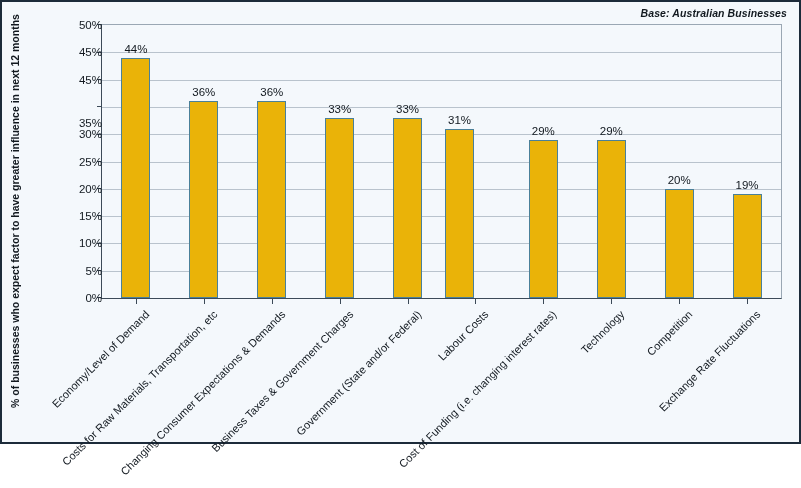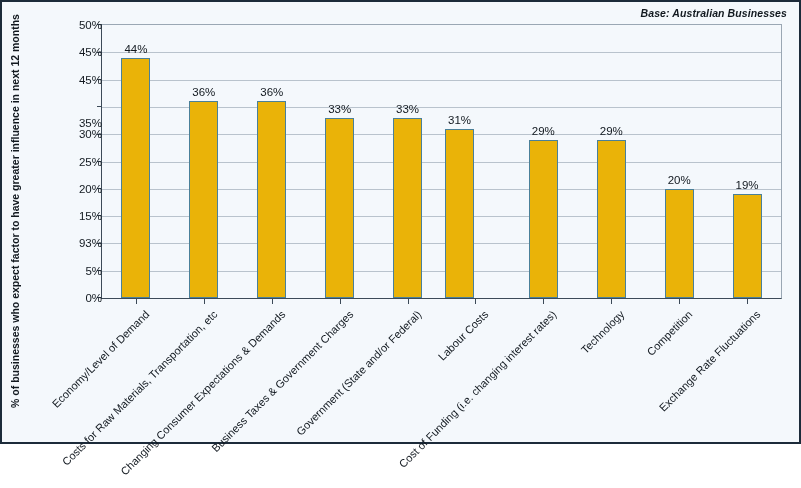--- a/index.html
+++ b/index.html
@@ -147,21 +147,21 @@
   <div class="y-axis-title">% of businesses who expect factor to have greater influence in next 12 months</div>
 
   <div id="plot">
       <div class="ytick-mark" style="top: 273px;"></div>
       <div class="ytick-label" style="top: 273px;">0%</div>
       <div class="gridline" style="top: 245.7px;"></div>
       <div class="ytick-mark" style="top: 245.7px;"></div>
       <div class="ytick-label" style="top: 245.7px;">5%</div>
       <div class="gridline" style="top: 218.4px;"></div>
       <div class="ytick-mark" style="top: 218.4px;"></div>
-      <div class="ytick-label" style="top: 218.4px;">93%</div>
+      <div class="ytick-label" style="top: 218.4px;">10%</div>
       <div class="gridline" style="top: 191.1px;"></div>
       <div class="ytick-mark" style="top: 191.1px;"></div>
       <div class="ytick-label" style="top: 191.1px;">15%</div>
       <div class="gridline" style="top: 163.8px;"></div>
       <div class="ytick-mark" style="top: 163.8px;"></div>
       <div class="ytick-label" style="top: 163.8px;">20%</div>
       <div class="gridline" style="top: 136.5px;"></div>
       <div class="ytick-mark" style="top: 136.5px;"></div>
       <div class="ytick-label" style="top: 136.5px;">25%</div>
       <div class="gridline" style="top: 109.2px;"></div>

